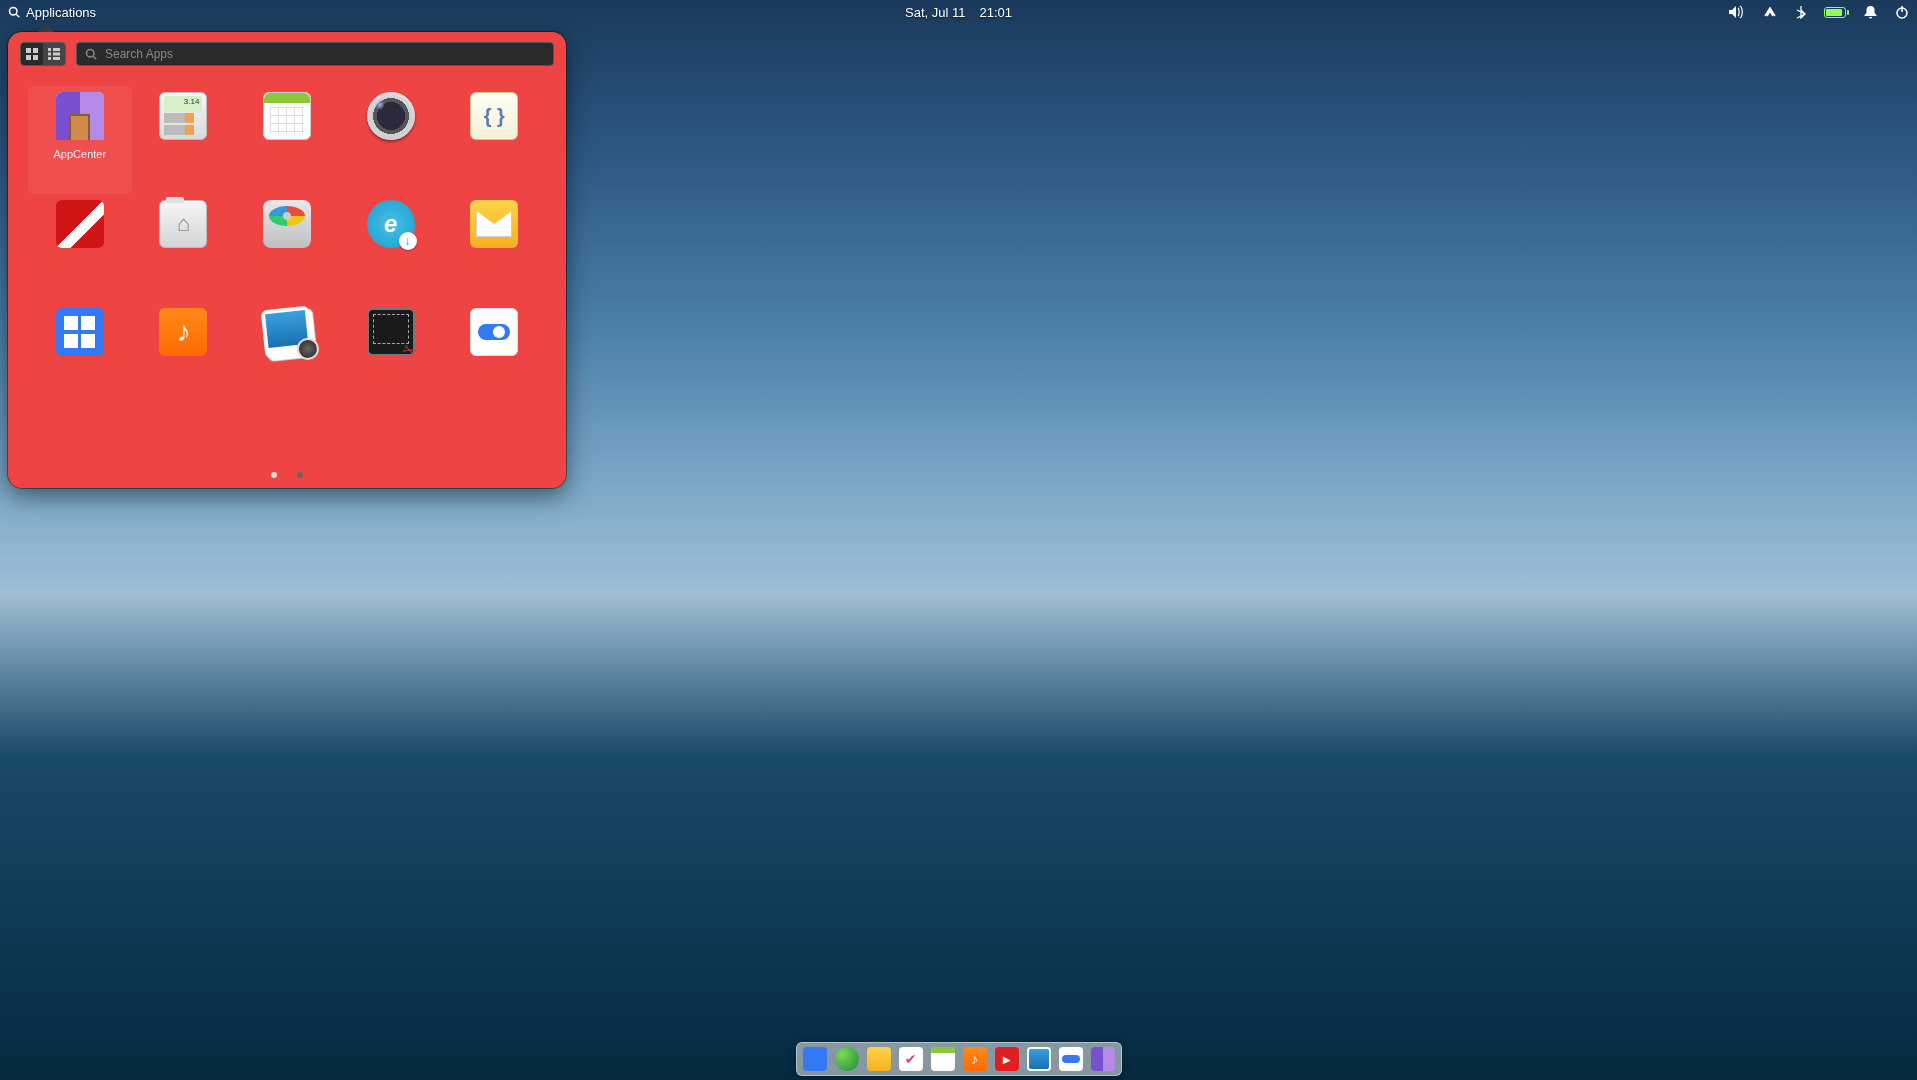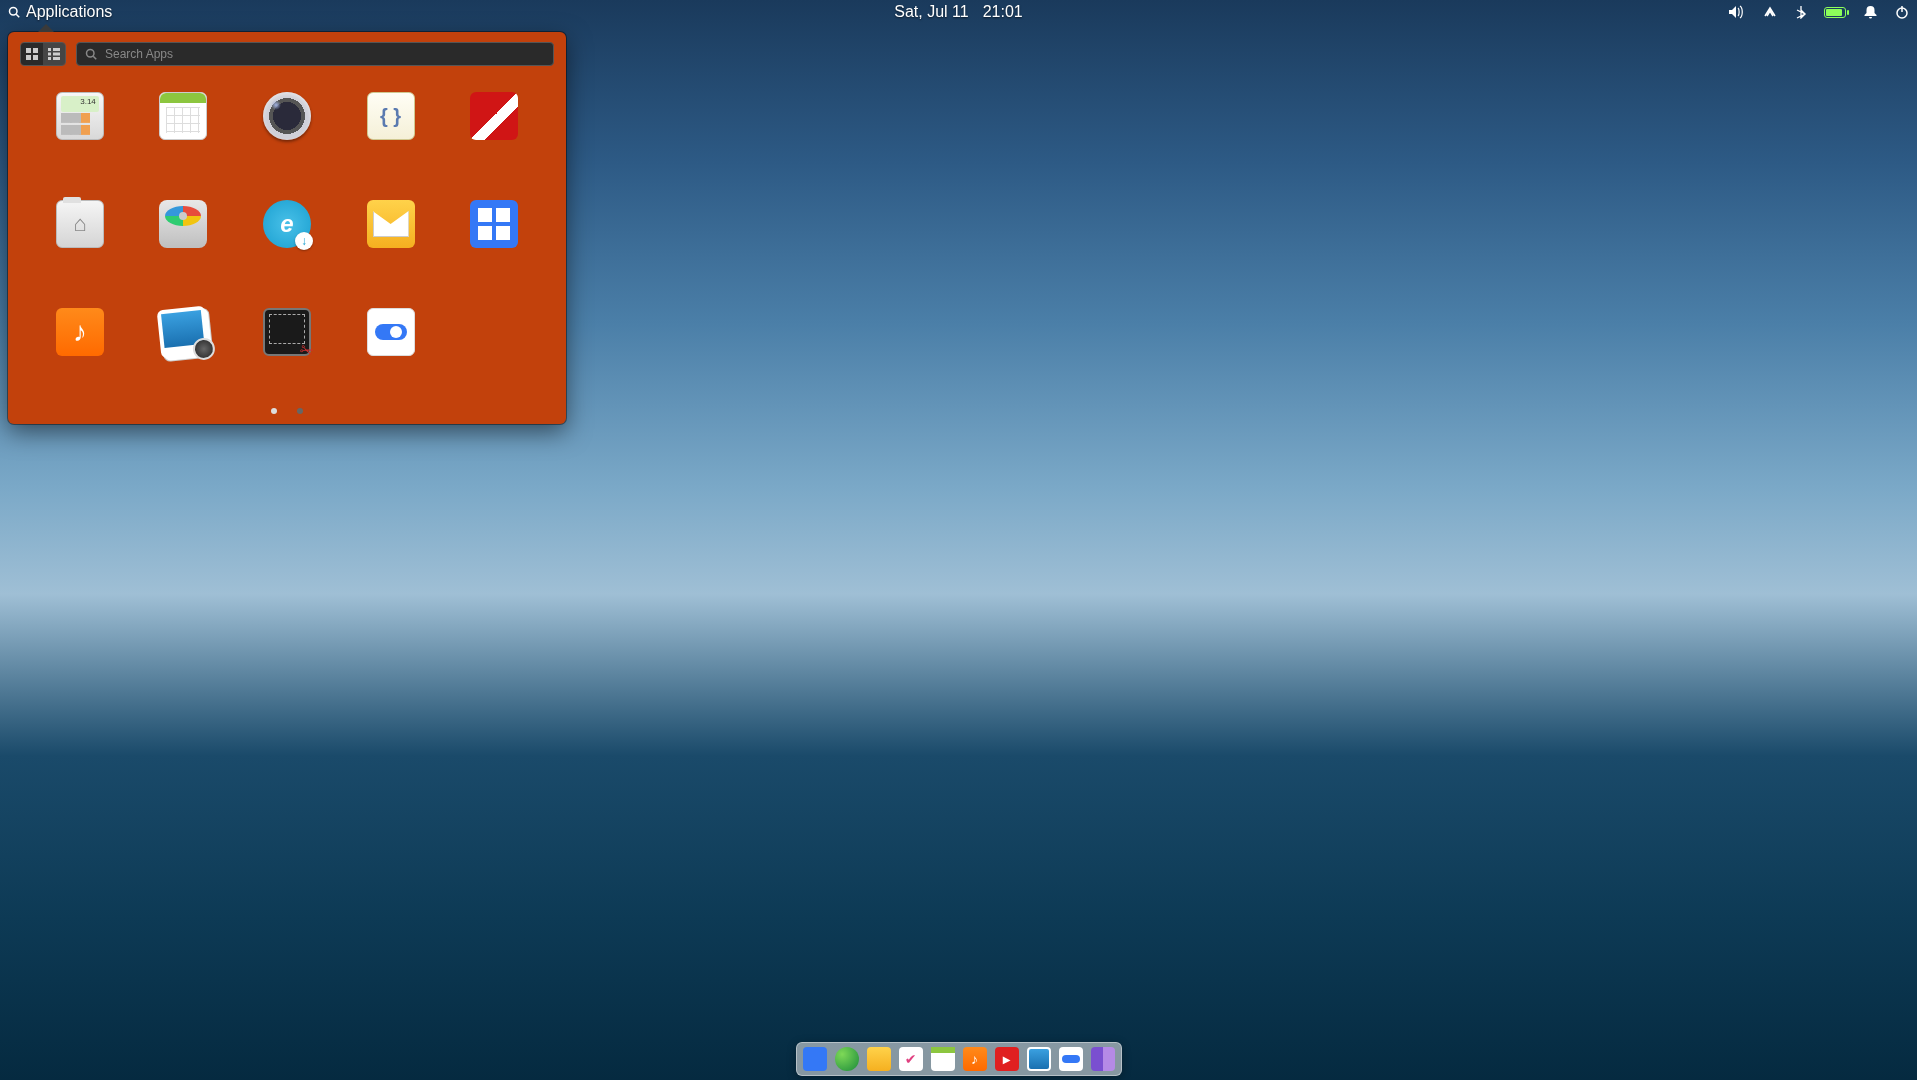--- a/index.html
+++ b/index.html
@@ -16,42 +16,42 @@
       #1a4a6a 70%,
       #0d3a55 85%,
       #052a40 100%);
   position:relative;
 }
 
 
 .top-panel {
   position:absolute; top:0; left:0; right:0; height:24px;
   display:flex; align-items:center;
-  color:#fff; font-size:16px;
+  color:#fff; font-size:13px;
   text-shadow:0 1px 2px rgba(0,0,0,.6);
   padding:0 8px;
   text-align:right;
 }
 .panel-left  { display:flex; align-items:center; gap:6px; }
 .panel-center{ position:absolute; left:50%; transform:translateX(-50%); display:flex; gap:14px; }
 .panel-right { margin-left:auto; display:flex; align-items:center; gap:18px; }
 .panel-right svg, .panel-left svg { display:block; }
 .battery {
   width:22px; height:11px; border:1.5px solid #8cff5a; border-radius:3px;
   position:relative;
 }
 .battery::after{ content:""; position:absolute; right:-4px; top:2px; width:2px; height:5px; background:#8cff5a; border-radius:1px; }
 .battery-fill{ position:absolute; left:1px; top:1px; bottom:1px; width:80%; background:#8cff5a; border-radius:1px; }
 
 
 .popover {
   position:absolute; left:8px; top:32px;
-  width:558px; height:392px;
-  background:#c2410c;
-  border-radius:6px;
+  width:558px; height:456px;
+  background:#ef4444;
+  border-radius:14px;
   box-shadow:0 8px 24px rgba(0,0,0,.5), 0 0 0 1px rgba(0,0,0,.4);
 }
 .popover::before{
   content:""; position:absolute; top:-8px; left:30px;
   border:8px solid transparent; border-bottom-color:#3a3a3a; border-top:none;
 }
 .popover-header{
   display:flex; align-items:center; gap:10px;
   padding:10px 12px;
 }
@@ -263,20 +263,26 @@
     <div class="search-wrap">
       <svg width="12" height="12" viewBox="0 0 16 16" fill="none" stroke="#888" stroke-width="2">
           <circle cx="7" cy="7" r="5"></circle>
           <line x1="11" y1="11" x2="15" y2="15"></line>
         </svg>
       <input placeholder="Search Apps" style="">
     </div>
   </div>
 
   <div class="app-grid">
+    <div class="app-cell selected">
+      <div class="app-icon ic-appcenter">
+          <div class="door"></div>
+        </div>
+      <div class="app-label">AppCenter</div>
+    </div>
     <div class="app-cell">
       <div class="app-icon ic-calc"></div>
       <div class="app-label"></div>
     </div>
     <div class="app-cell">
       <div class="app-icon ic-calendar"></div>
       <div class="app-label"></div>
     </div>
     <div class="app-cell">
       <div class="app-icon ic-camera"></div>

